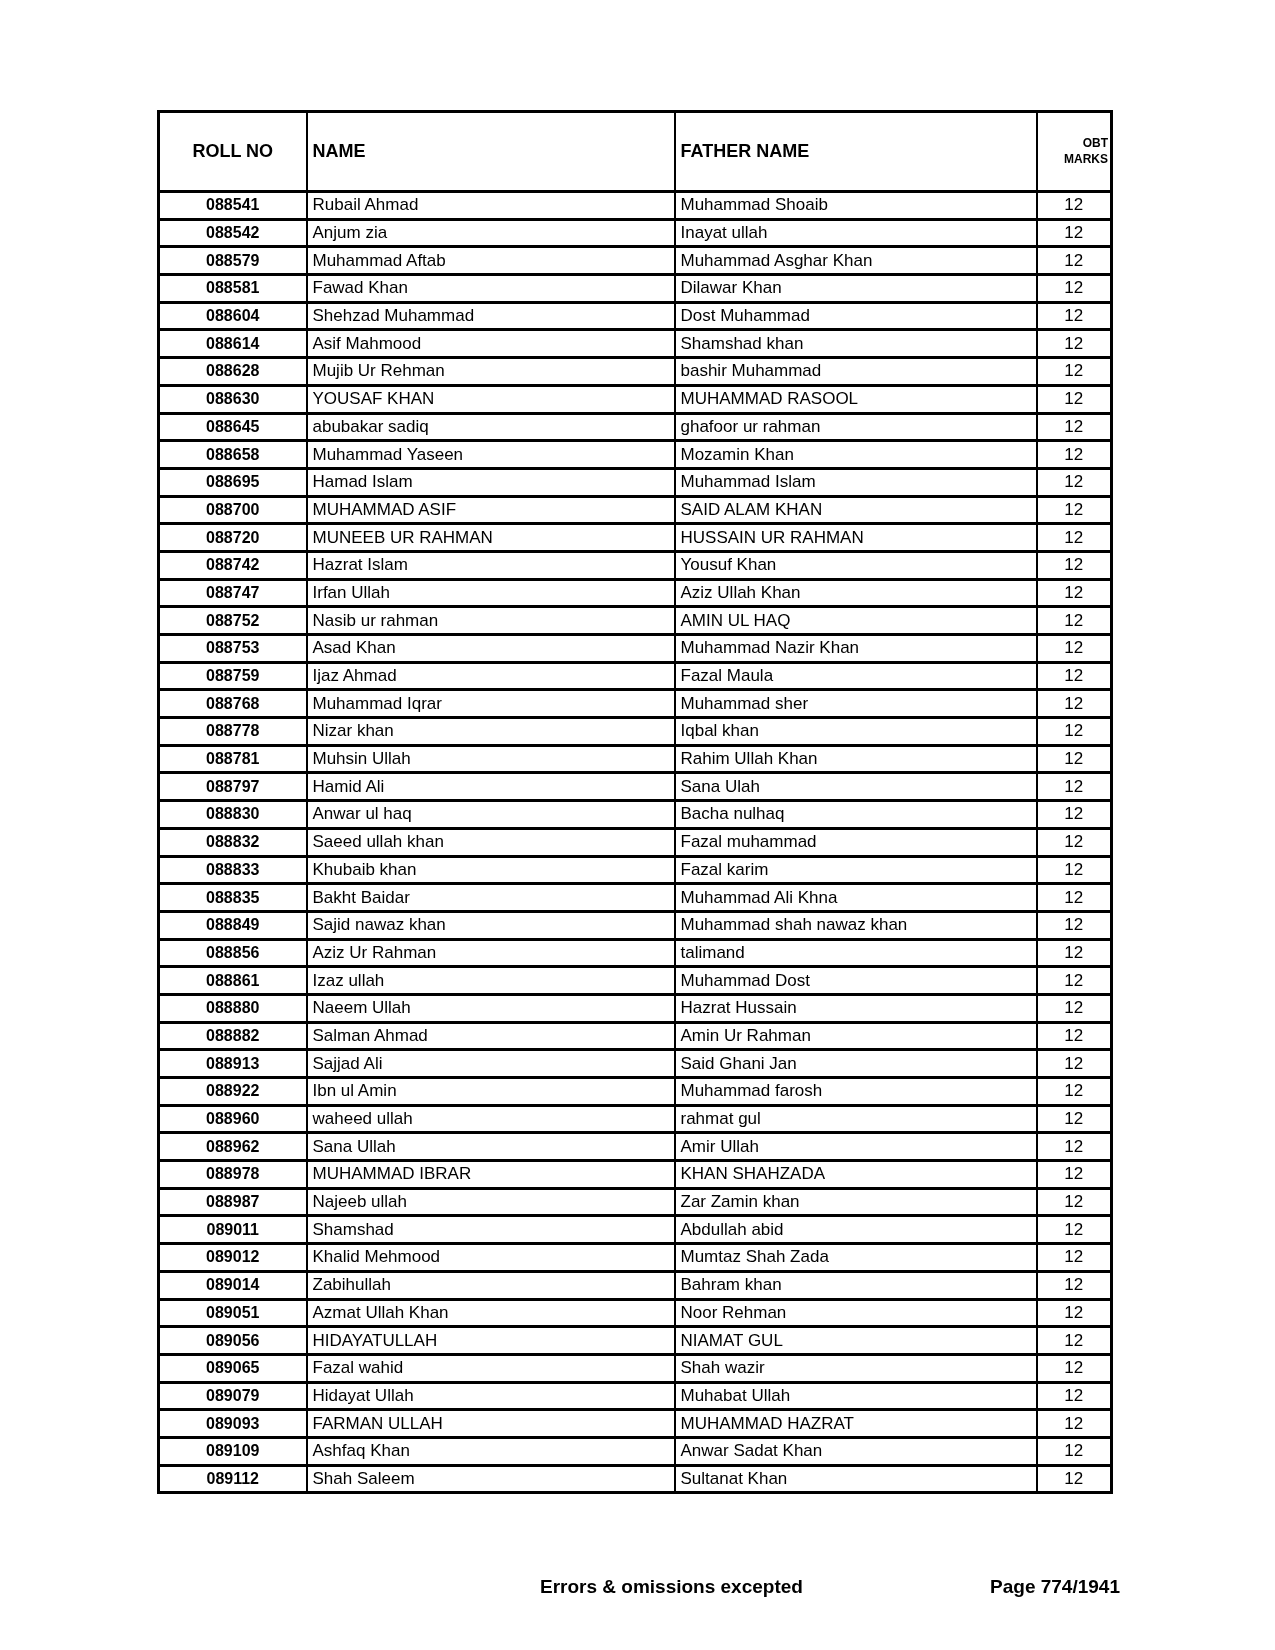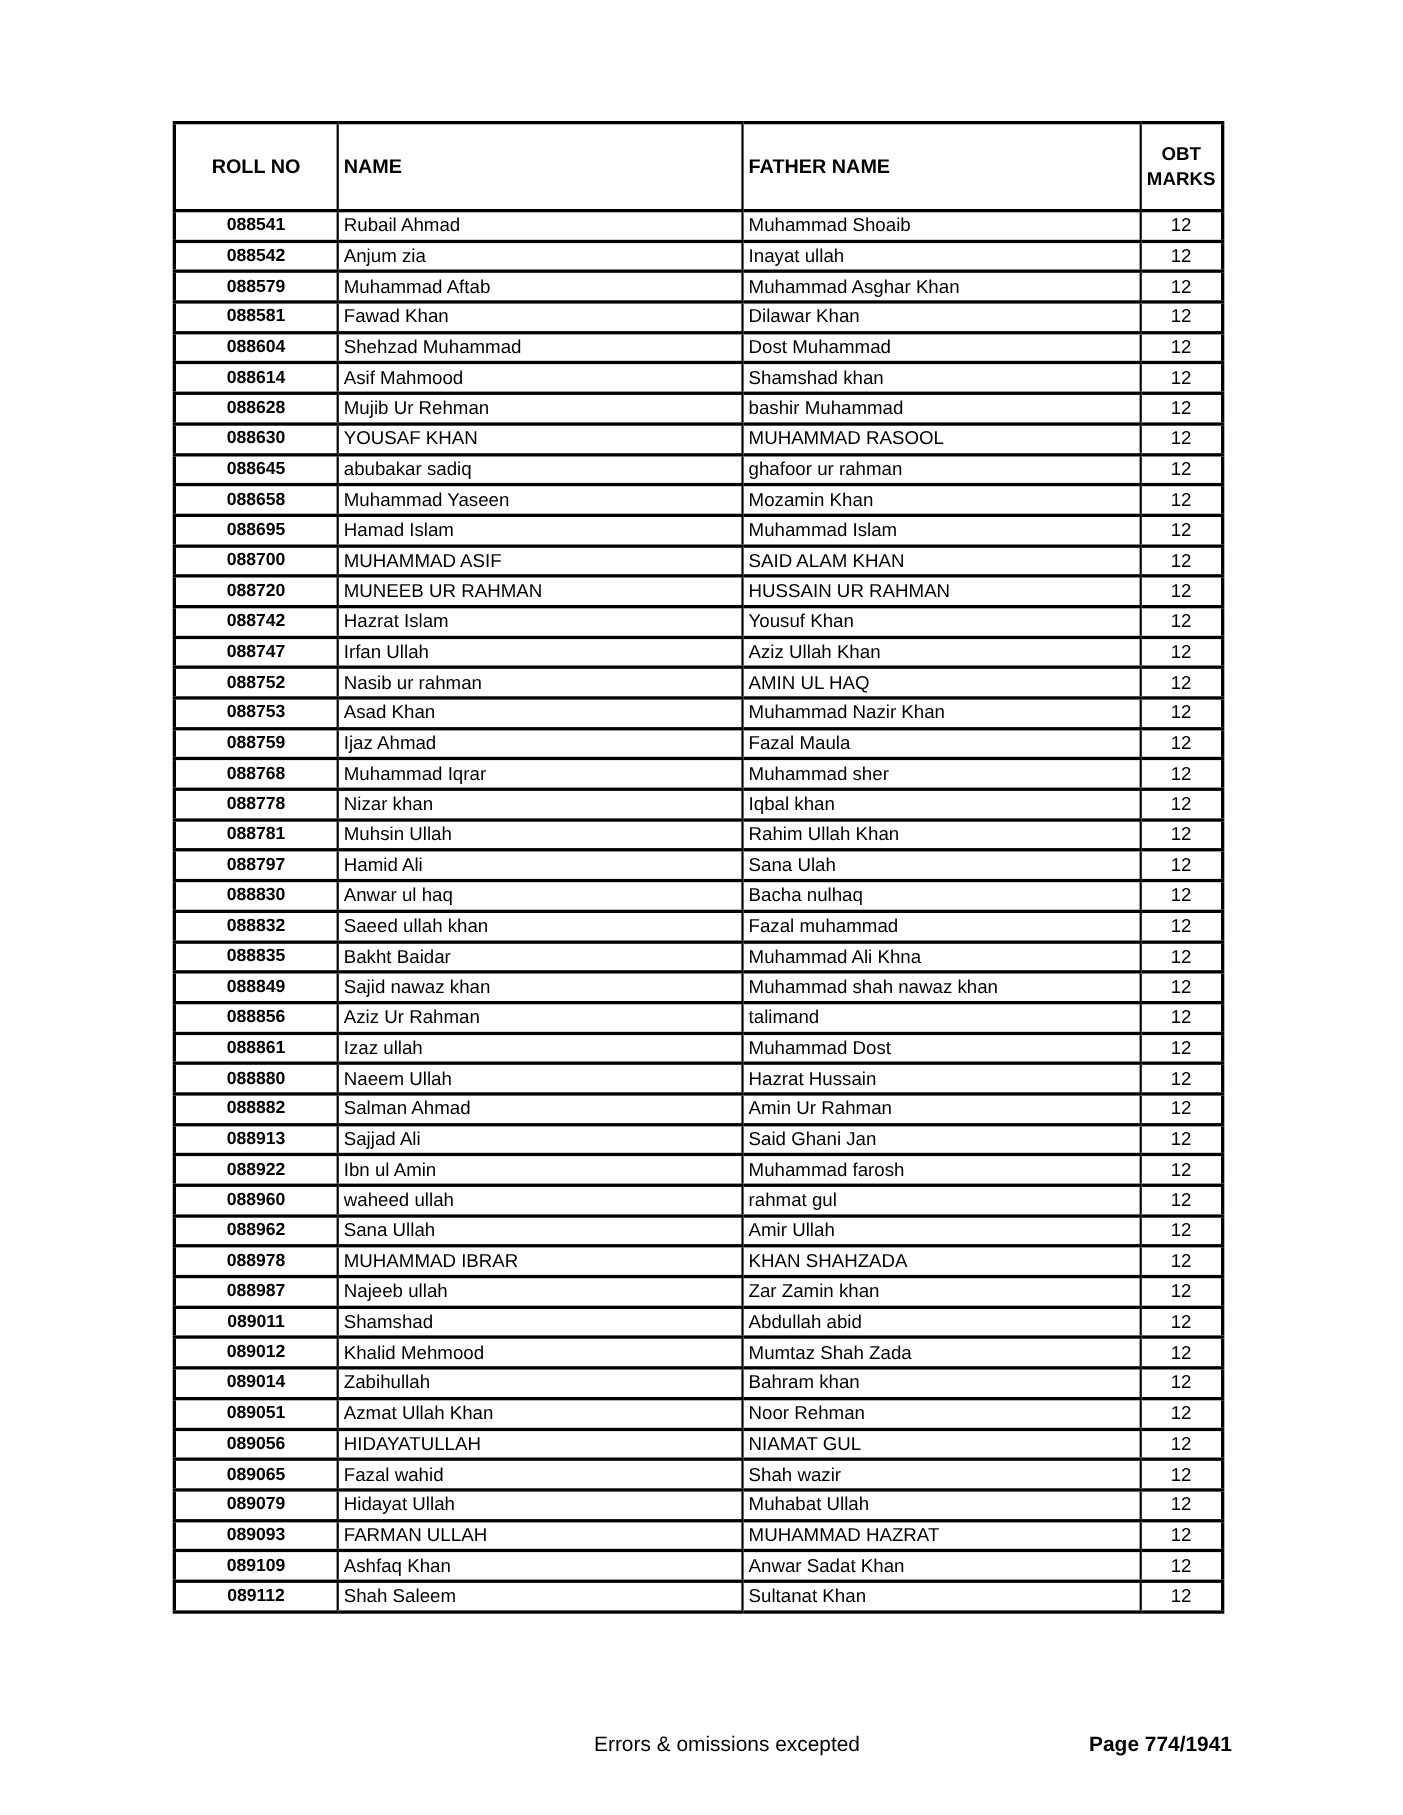--- a/index.html
+++ b/index.html
@@ -32,22 +32,23 @@
   }
   .results thead th {
     height: 77px;
     font-size: 18px;
     font-weight: bold;
     vertical-align: middle;
   }
   .results thead th.marks-h {
     white-space: normal;
     line-height: 1.3;
-    font-size: 17px;
+    font-size: 12px;
     padding: 0 2px;
+    text-align: right;
   }
   .results tbody td {
     height: 24.7px;
     font-size: 17px;
     vertical-align: middle;
   }
   .c { text-align: center; }
   .l { text-align: left; }
   .results tbody td.roll {
     font-weight: bold;
@@ -59,21 +60,21 @@
     top: 1576px;
     left: 0;
     width: 1275px;
     height: 26px;
     font-size: 19px;
   }
   .footer .note {
     position: absolute;
     left: 540px;
     top: 0;
-    font-weight: normal;
+    font-weight: bold;
     text-align: center;
   }
   .footer .page-num {
     position: absolute;
     right: 155px;
     top: 0;
     font-weight: bold;
   }
 </style>
 </head>
@@ -235,20 +236,26 @@
           <td class="l">Bacha nulhaq</td>
           <td class="c">12</td>
         </tr>
         <tr>
           <td class="c roll">088832</td>
           <td class="l">Saeed ullah khan</td>
           <td class="l">Fazal muhammad</td>
           <td class="c">12</td>
         </tr>
         <tr>
+          <td class="c roll">088833</td>
+          <td class="l">Khubaib khan</td>
+          <td class="l">Fazal karim</td>
+          <td class="c">12</td>
+        </tr>
+        <tr>
           <td class="c roll">088835</td>
           <td class="l">Bakht Baidar</td>
           <td class="l">Muhammad Ali Khna</td>
           <td class="c">12</td>
         </tr>
         <tr>
           <td class="c roll">088849</td>
           <td class="l">Sajid nawaz khan</td>
           <td class="l">Muhammad shah nawaz khan</td>
           <td class="c">12</td>

